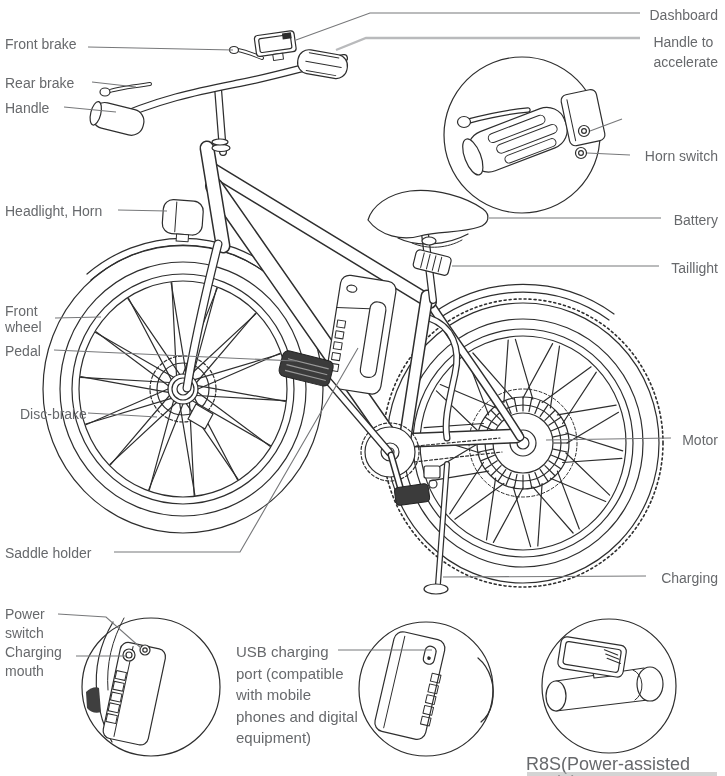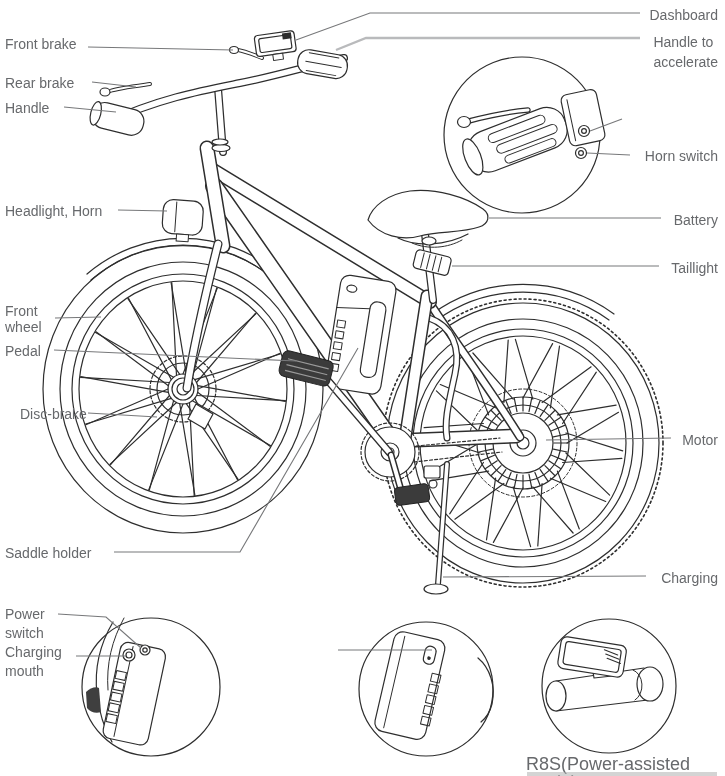--- a/index.html
+++ b/index.html
@@ -391,16 +391,21 @@
 
   <div class="label r" style="top:6px">Dashboard</div>
   <div class="label r" style="top:32px;line-height:20px">Handle to
 accelerate</div>
   <div class="label r" style="top:147px">Horn switch</div>
   <div class="label r" style="top:211px">Battery</div>
   <div class="label r" style="top:259px">Taillight</div>
   <div class="label r" style="top:431px">Motor</div>
   <div class="label r" style="top:569px">Charging</div>
 
+  <div class="label" style="left:236px;top:641px;font-size:15px;line-height:21.5px">USB charging
+port (compatible
+with mobile
+phones and digital
+equipment)</div>
   <div class="label" style="left:526px;top:755px;font-size:18px">R8S(Power-assisted mode)</div>
 
   <div class="artifact"></div>
 </div>
 
 </body></html>

